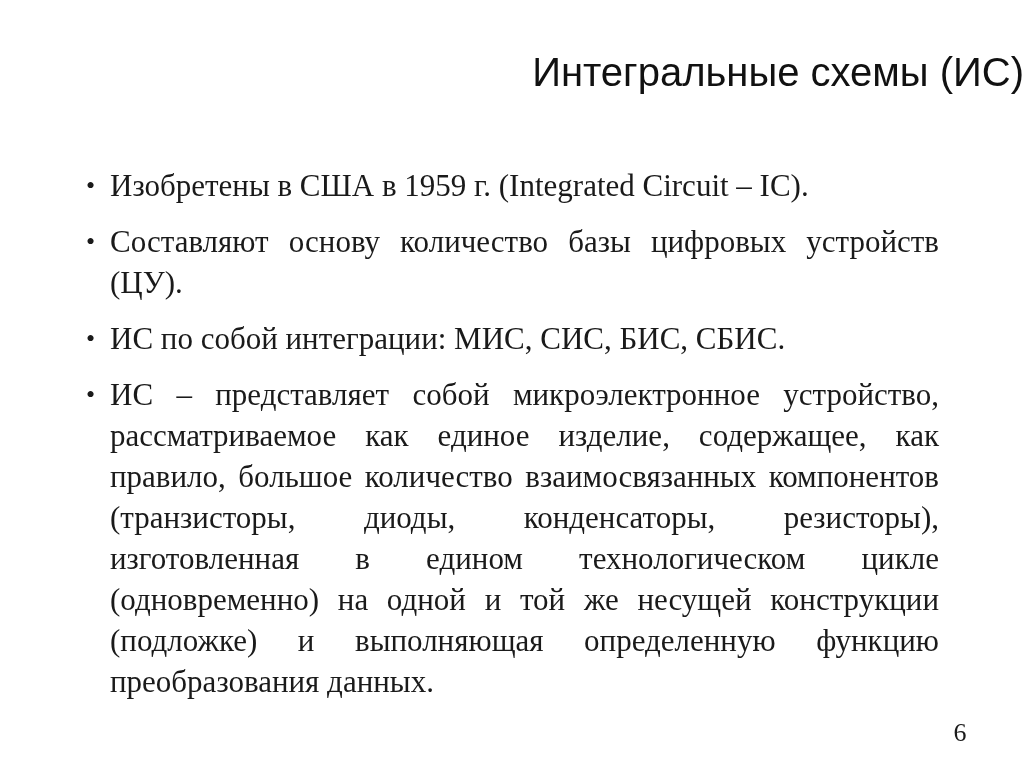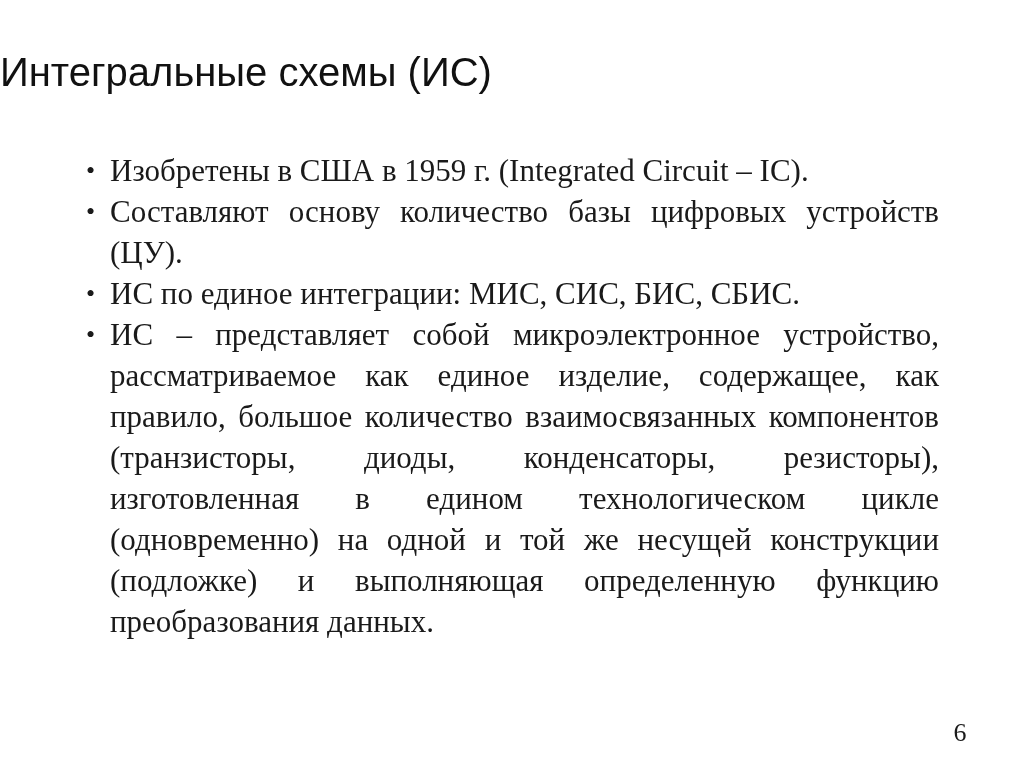--- a/index.html
+++ b/index.html
@@ -18,21 +18,21 @@
       left: 0; top: 0;
       width: 1024px;
       height: 767px;
       background: #ffffff;
     }
     .title {
       position: absolute;
       left: 0;
       top: 44px;
       width: 1024px;
-      text-align: left;
+      text-align: right;
       font-family: "Liberation Sans", sans-serif;
       font-size: 40px;
       line-height: 56px;
       color: #111111;
       letter-spacing: 0px;
     }
     .content {
       position: absolute;
       left: 84px;
       top: 150px;
@@ -51,20 +51,21 @@
     }
     .bullet {
       position: absolute;
       left: 2px;
       top: 0;
       width: 20px;
       font-size: 26px;
     }
     .item .text {
       display: block;
+      margin-top: 15px;
     }
     .page-number {
       position: absolute;
       left: 940px;
       top: 718px;
       width: 40px;
       font-family: "Liberation Serif", serif;
       font-size: 26px;
       line-height: 30px;
       color: #1a1a1a;
@@ -81,21 +82,21 @@
     <div class="item">
       <span class="bullet">•</span>
       <span class="text">Изобретены в США в 1959 г. (Integrated Circuit – IC).</span>
     </div>
     <div class="item">
       <span class="bullet">•</span>
       <span class="text">Составляют основу количество базы цифровых устройств (ЦУ).</span>
     </div>
     <div class="item">
       <span class="bullet">•</span>
-      <span class="text">ИС по единое интеграции: МИС, СИС, БИС, СБИС.</span>
+      <span class="text">ИС по собой интеграции: МИС, СИС, БИС, СБИС.</span>
     </div>
     <div class="item">
       <span class="bullet">•</span>
       <span class="text">ИС – представляет собой микроэлектронное устройство, рассматриваемое как единое изделие, содержащее, как правило, большое количество взаимосвязанных компонентов (транзисторы, диоды, конденсаторы, резисторы), изготовленная в едином технологическом цикле (одновременно) на одной и той же несущей конструкции (подложке) и выполняющая определенную функцию преобразования данных.</span>
     </div>
   </div>
 
   <div class="page-number">6</div>
 </div>
 

